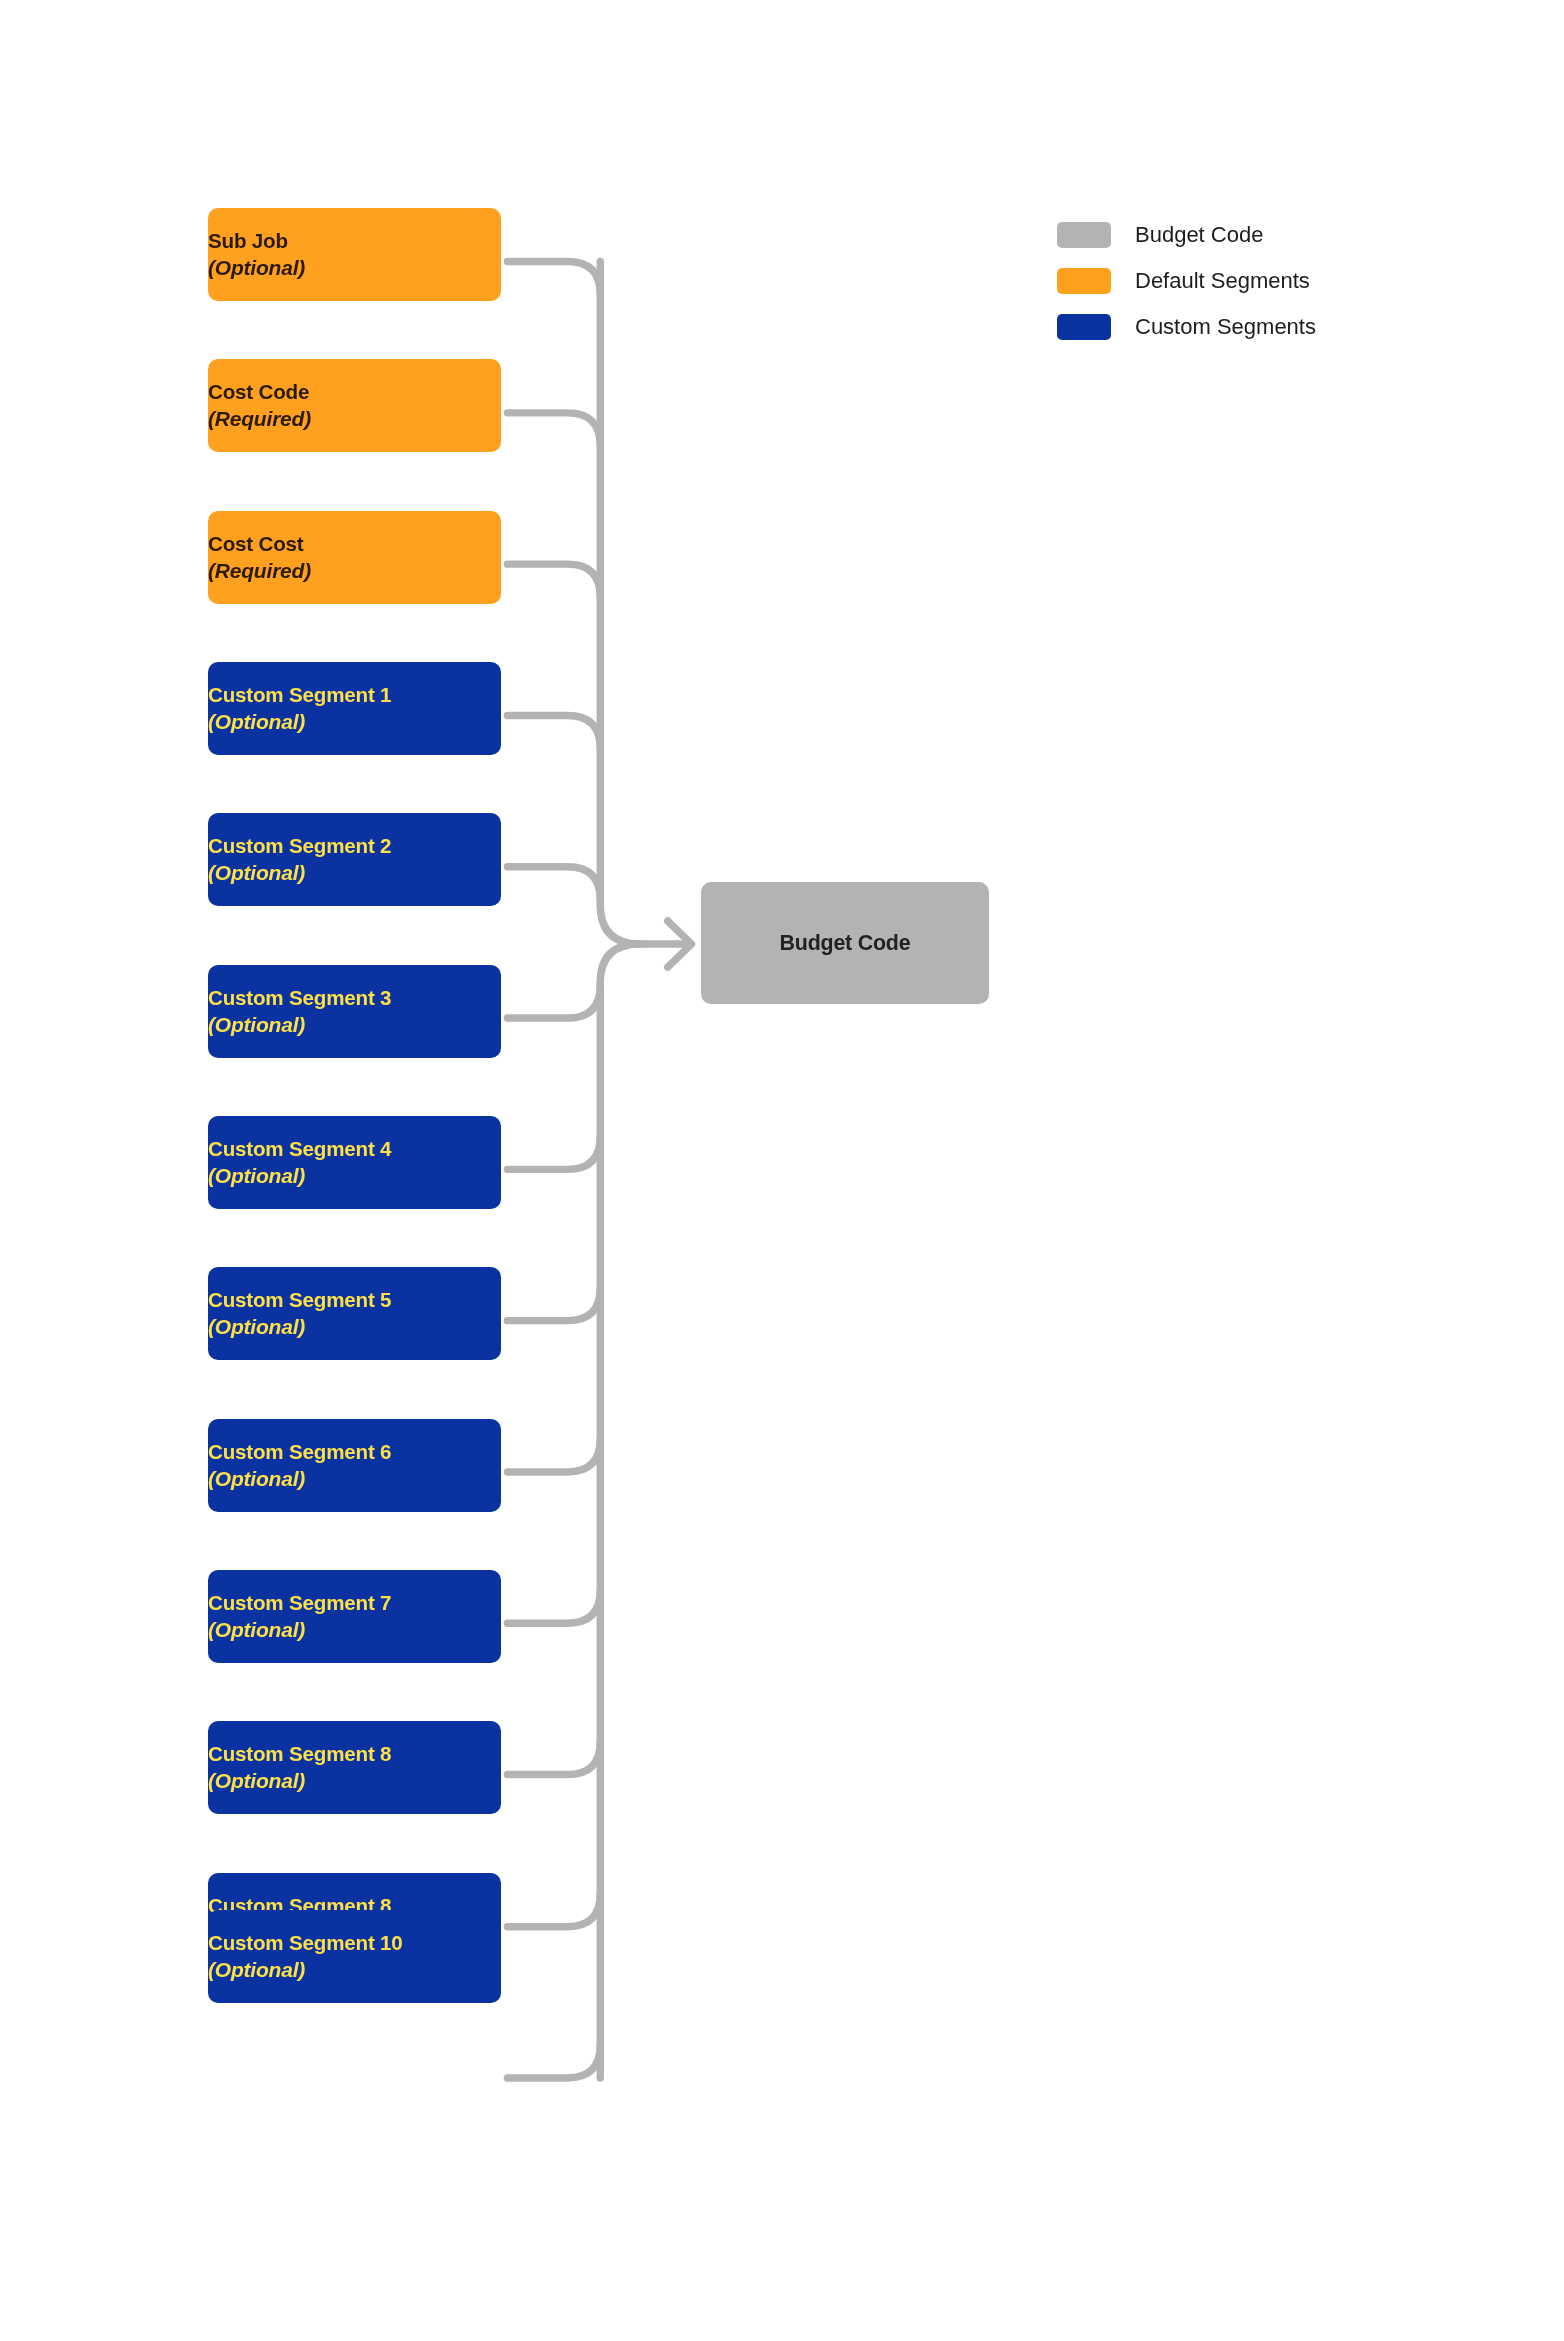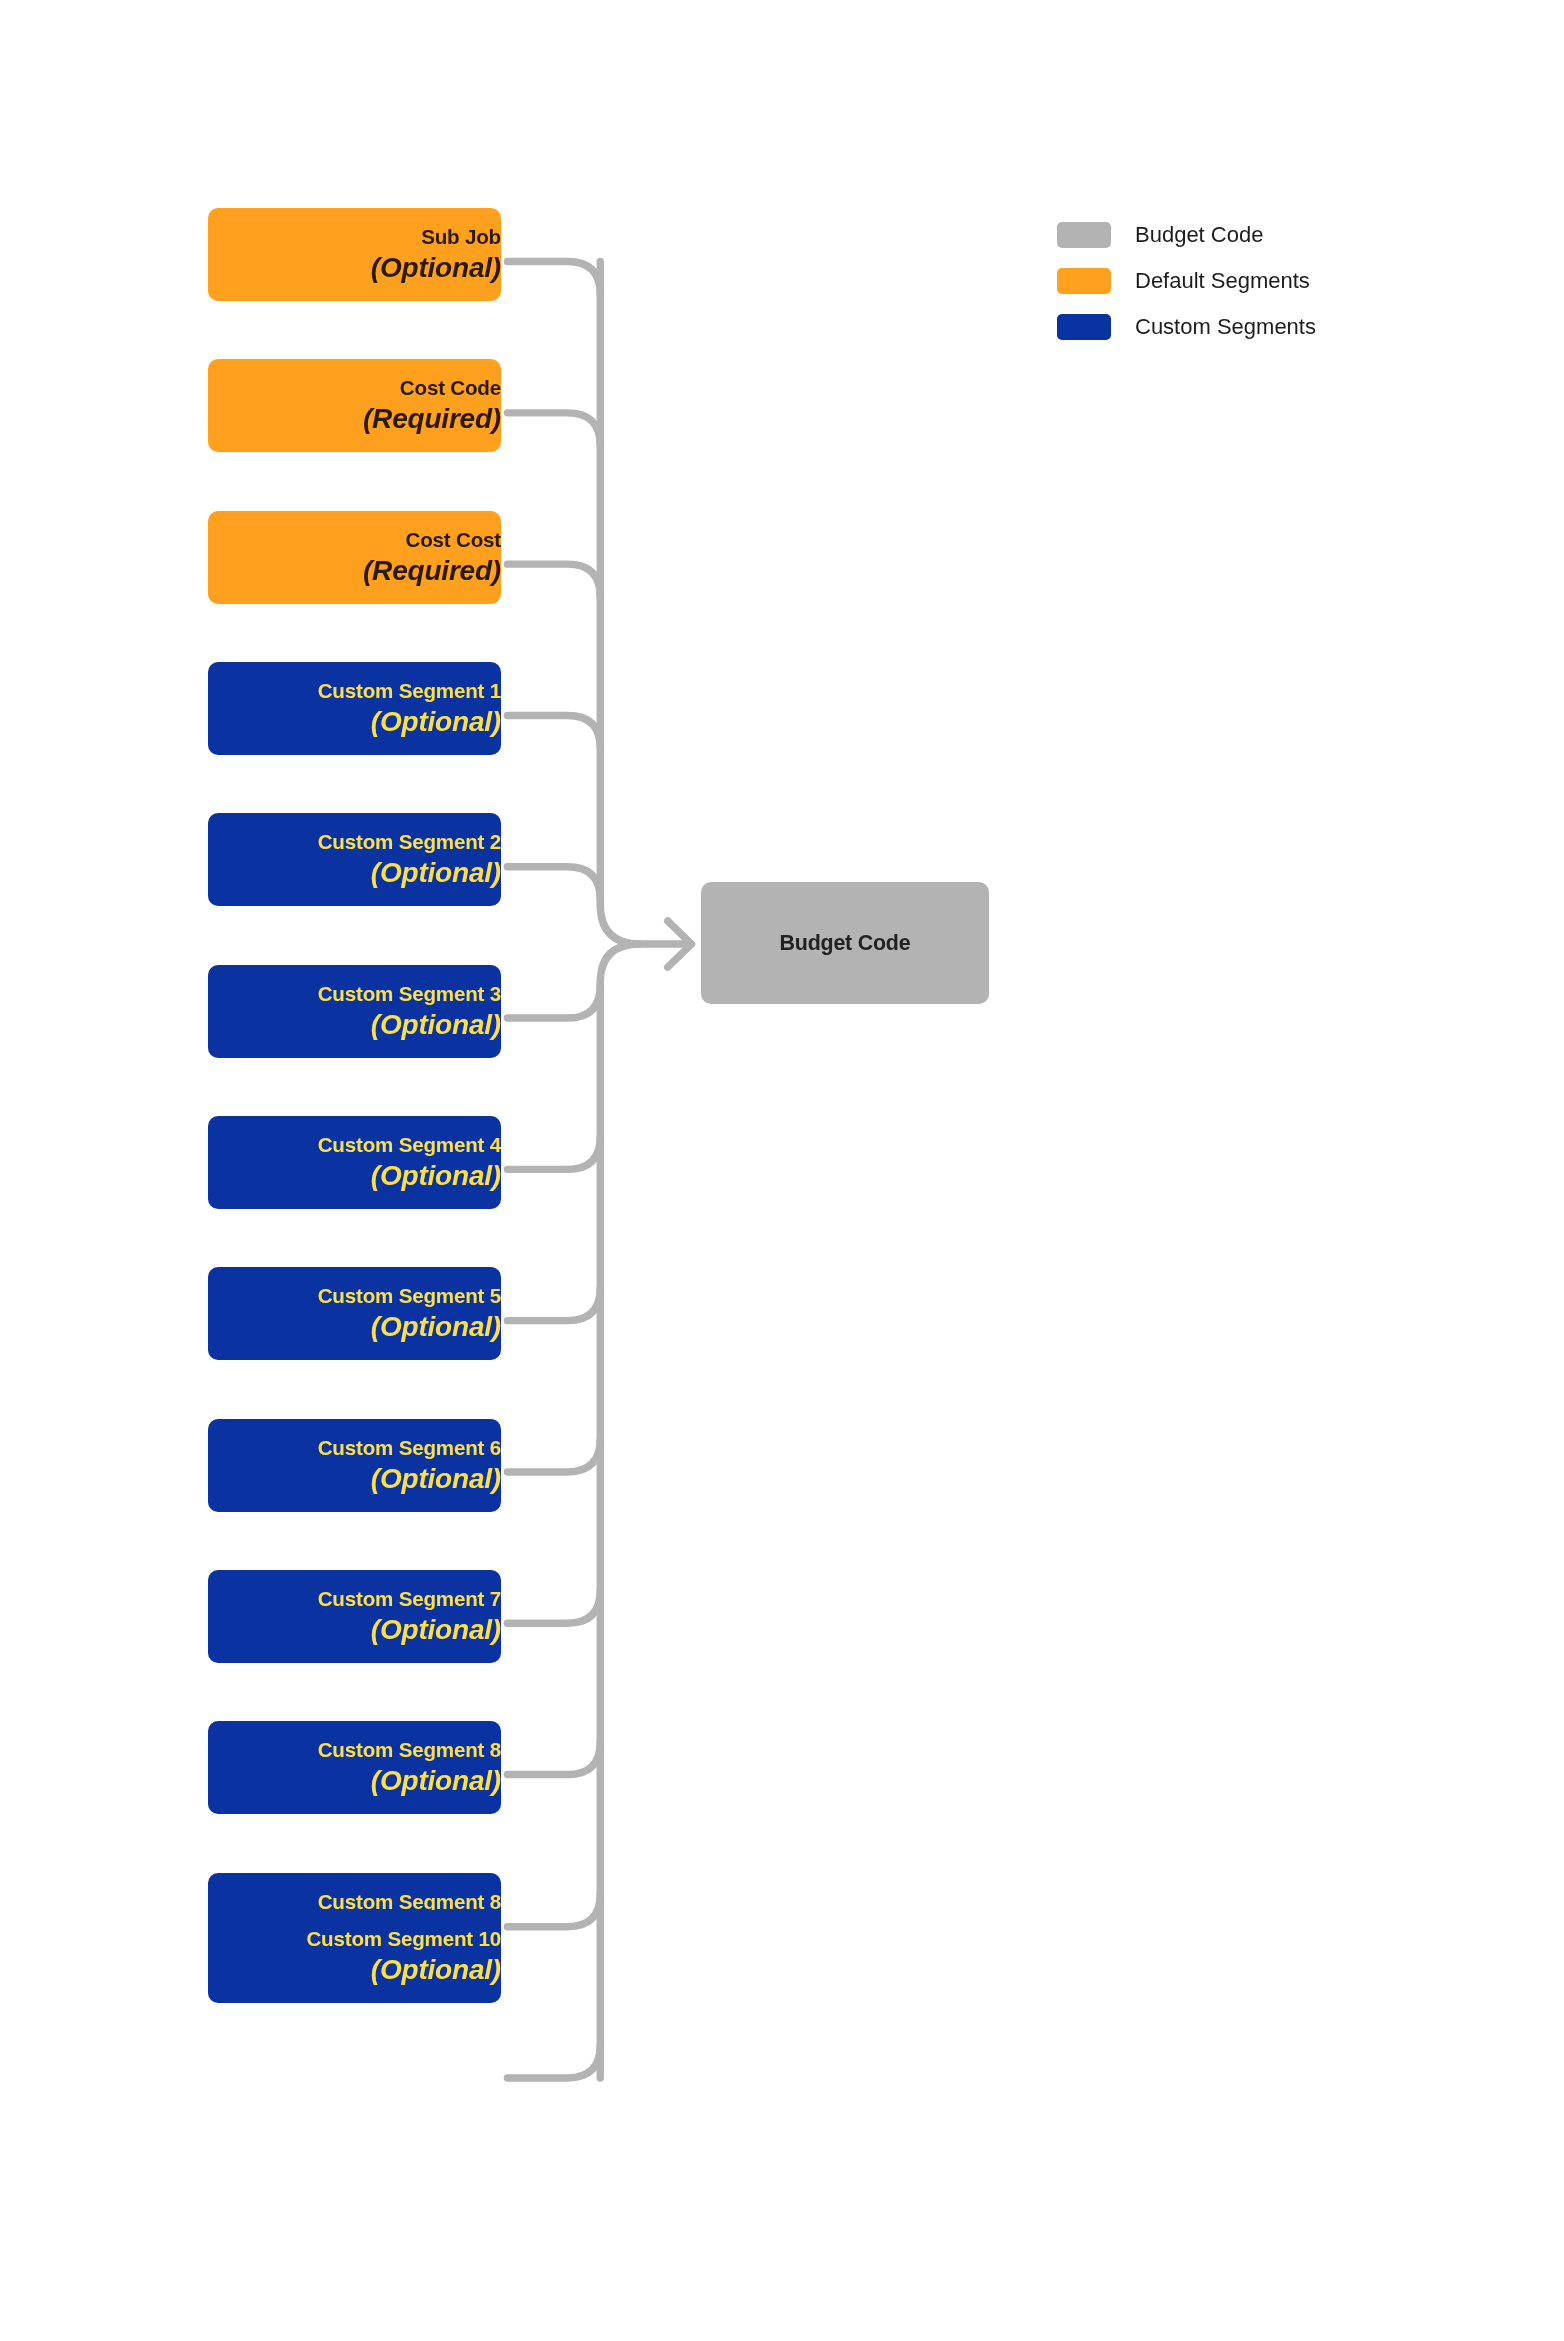--- a/index.html
+++ b/index.html
@@ -35,33 +35,33 @@
   
   .segment-box {
     position: absolute;
     left: 208px;
     width: 293px;
     height: 93px;
     border-radius: 10px;
     box-sizing: border-box;
     display: flex;
     flex-direction: column;
-    align-items: flex-end;
+    align-items: flex-start;
     justify-content: center;
     z-index: 2;
     line-height: 1.18;
   }
   .segment-box .box-title {
     font-size: 20.6px;
     font-weight: bold;
     letter-spacing: -0.2px;
     text-align: center;
   }
   .segment-box .box-sub {
-    font-size: 28px;
+    font-size: 21px;
     font-weight: bold;
     font-style: italic;
     letter-spacing: -0.2px;
     text-align: center;
     margin-top: 2.5px;
   }
   .segment-box.default-seg {
     background: #FFA01E;
     color: #2b1a05;
   }

